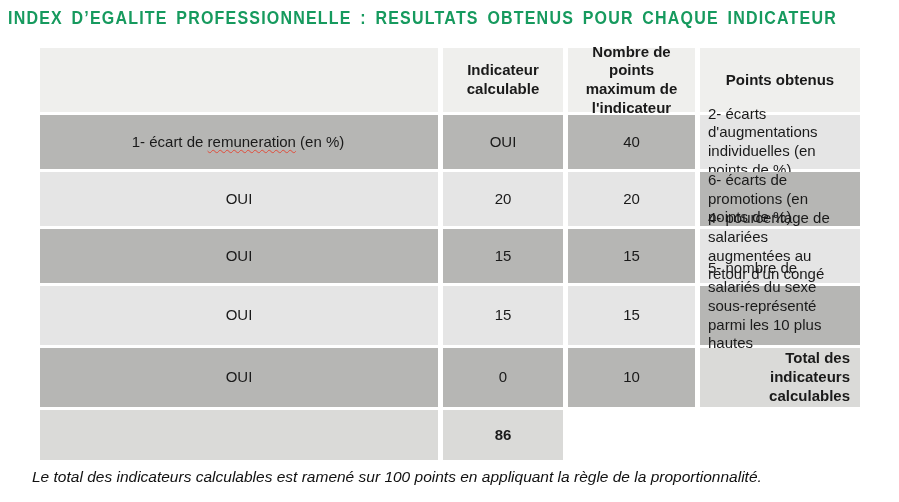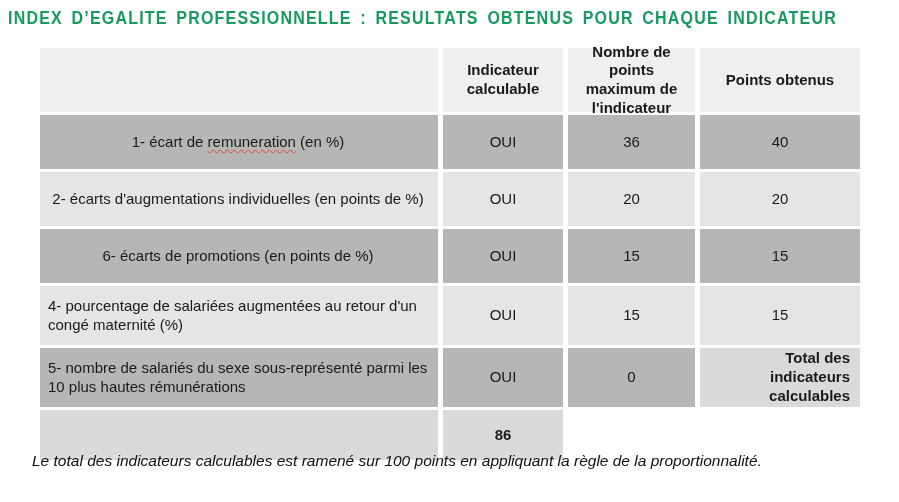--- a/index.html
+++ b/index.html
@@ -61,21 +61,21 @@
   .misspelled {
     text-decoration: underline;
     text-decoration-style: wavy;
     text-decoration-color: #e04b3a;
     text-decoration-thickness: 1px;
     text-underline-offset: 2px;
   }
 
   .footnote {
     position: absolute;
-    left: 32px; top: 452px;
+    left: 32px; top: 468px;
     width: 860px;
     font-size: 15.5px;
     font-style: italic;
     color: #111111;
   }
 </style>
 </head>
 <body>
 
 <div class="page">
@@ -86,41 +86,41 @@
 
     <div class="cell hdr label"></div>
     <div class="cell hdr">Indicateur calculable</div>
     <div class="cell hdr">Nombre de points maximum de l'indicateur</div>
     <div class="cell hdr">Points obtenus</div>
 
     <div class="cell dark label">
       <span><span>1- écart de </span><span class="misspelled">remuneration</span><span> (en %)</span></span>
     </div>
     <div class="cell dark">OUI</div>
-    <div class="cell dark">36</div>
     <div class="cell dark">40</div>
 
     <div class="cell light label">2- écarts d'augmentations individuelles (en points de %)</div>
     <div class="cell light">OUI</div>
     <div class="cell light">20</div>
     <div class="cell light">20</div>
 
     <div class="cell dark label">6- écarts de promotions (en points de %)</div>
     <div class="cell dark">OUI</div>
     <div class="cell dark">15</div>
     <div class="cell dark">15</div>
 
     <div class="cell light label">4- pourcentage de salariées augmentées au retour d'un congé maternité (%)</div>
     <div class="cell light">OUI</div>
     <div class="cell light">15</div>
     <div class="cell light">15</div>
 
     <div class="cell dark label">5- nombre de salariés du sexe sous-représenté parmi les 10 plus hautes rémunérations</div>
     <div class="cell dark">OUI</div>
     <div class="cell dark">0</div>
+    <div class="cell dark">10</div>
 
     <div class="cell total-row label">Total des indicateurs calculables</div>
     <div class="cell total-row"></div>
     <div class="cell total-row">86</div>
 
   </div>
 
   <p class="footnote">Le total des indicateurs calculables est ramené sur 100 points en appliquant la règle de la proportionnalité.</p>
 
 </div>

